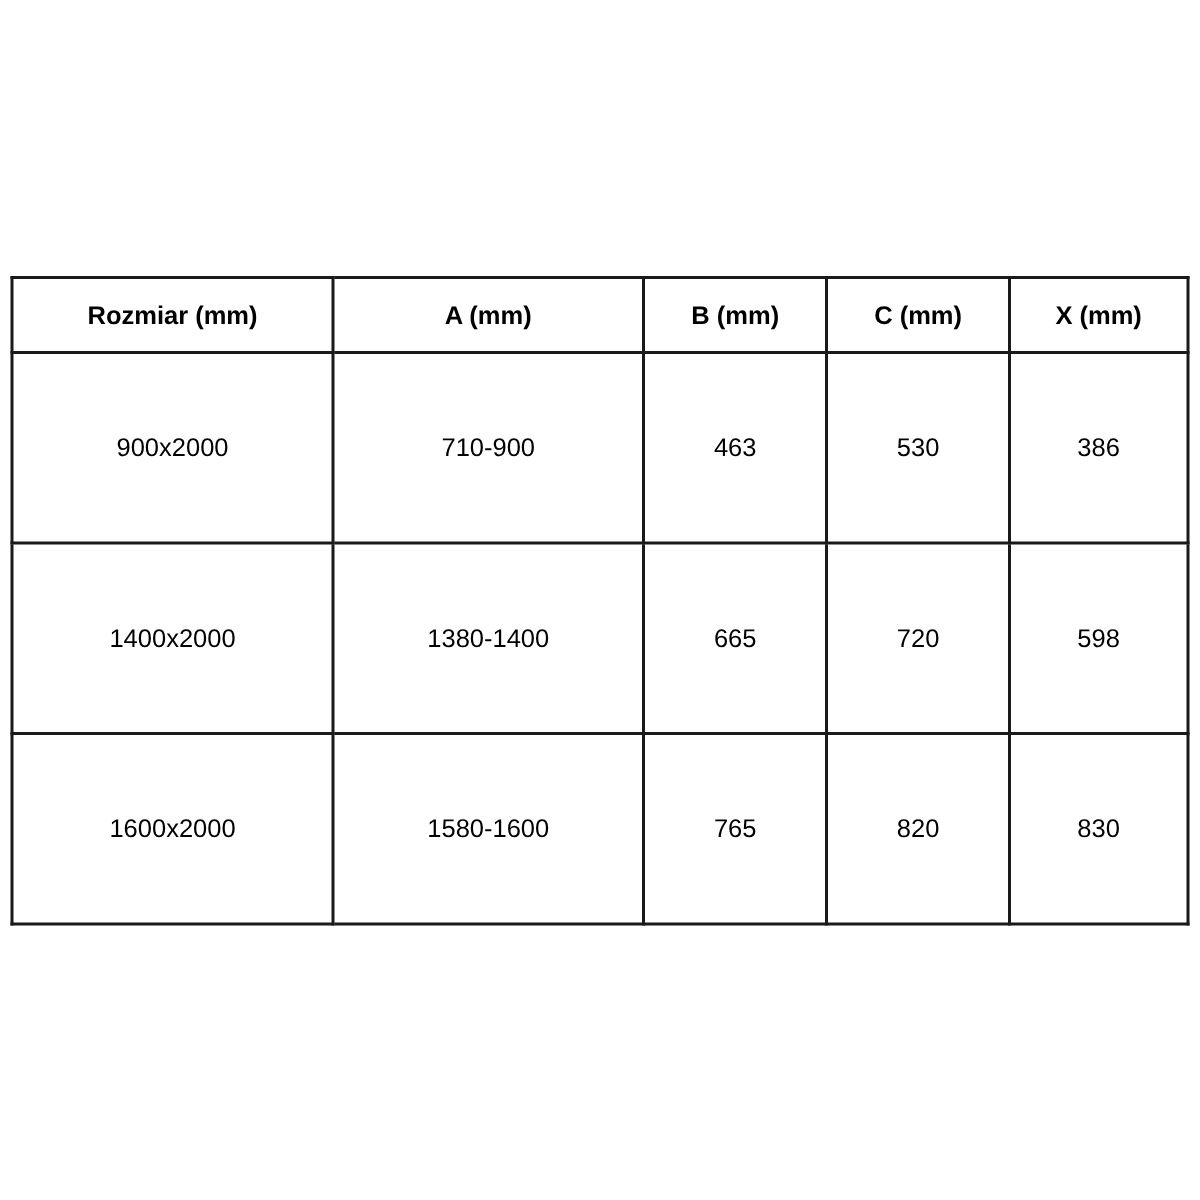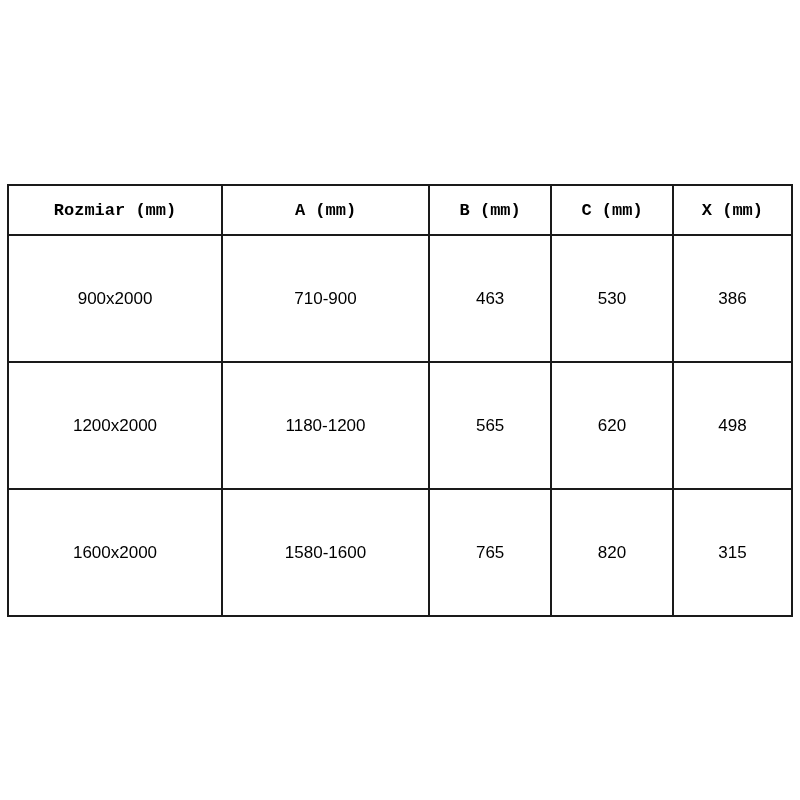--- a/index.html
+++ b/index.html
@@ -34,21 +34,20 @@
     vertical-align: middle;
     height: 48px;
     padding: 0;
     font-size: 17px;
     line-height: 1;
     overflow: hidden;
     white-space: nowrap;
   }
   table.size-table th {
     font-weight: bold;
-    font-family: Liberation Mono, monospace;
   }
   col.c-rozmiar { width: 27.3%; }
   col.c-a       { width: 26.4%; }
   col.c-b       { width: 15.6%; }
   col.c-c       { width: 15.5%; }
   col.c-x       { width: 15.2%; }
 </style>
 </head>
 <body>
 
@@ -72,28 +71,28 @@
     </thead>
     <tbody>
       <tr>
         <td>900x2000</td>
         <td>710-900</td>
         <td>463</td>
         <td>530</td>
         <td>386</td>
       </tr>
       <tr>
-        <td>1200x2000</td>
-        <td>1180-1200</td>
-        <td>565</td>
-        <td>620</td>
-        <td>498</td>
+        <td>1400x2000</td>
+        <td>1380-1400</td>
+        <td>665</td>
+        <td>720</td>
+        <td>598</td>
       </tr>
       <tr>
         <td>1600x2000</td>
         <td>1580-1600</td>
         <td>765</td>
         <td>820</td>
-        <td>315</td>
+        <td>830</td>
       </tr>
     </tbody>
   </table>
 </div>
 
 </body></html>

